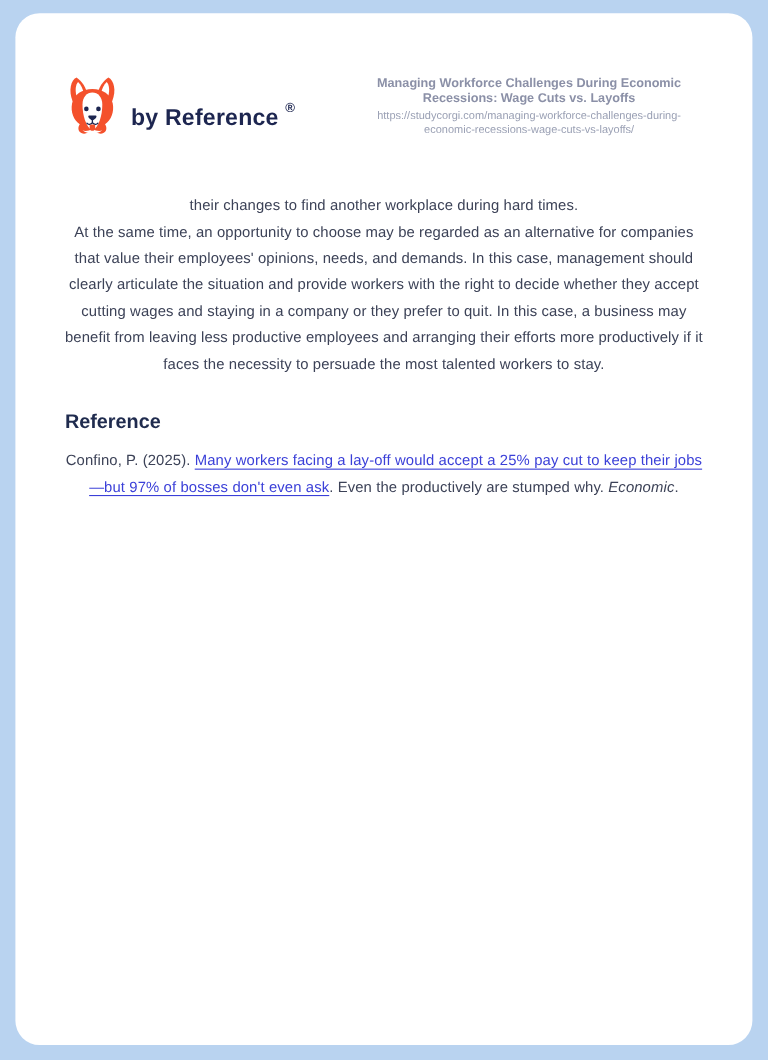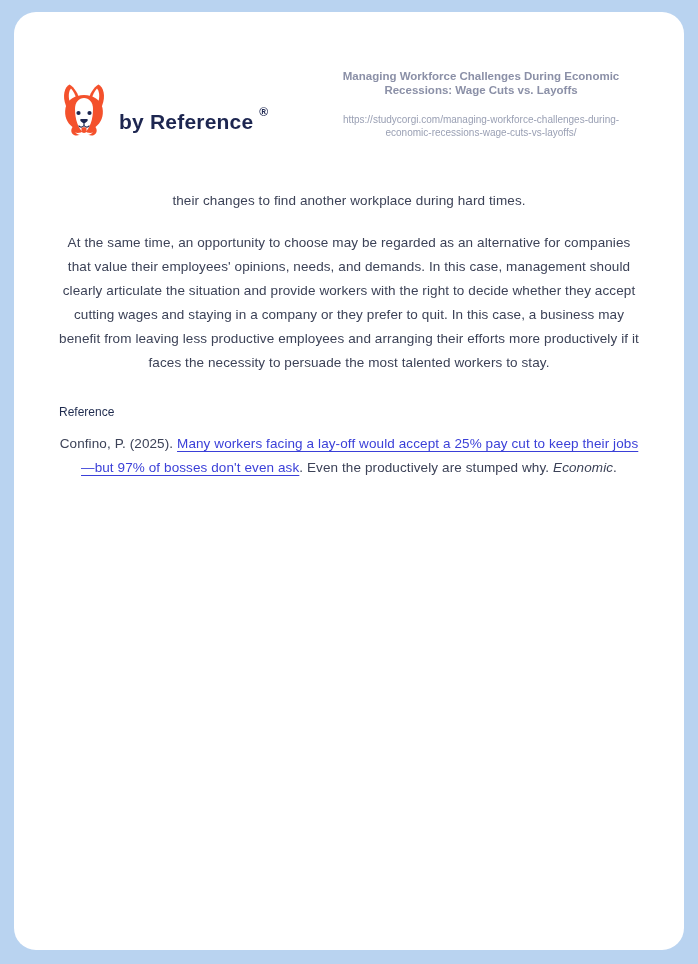--- a/index.html
+++ b/index.html
@@ -60,40 +60,40 @@
     width:316px;
     text-align:center;
   }
   .doc-title{
     font-size:11.5px;
     font-weight:bold;
     color:var(--title-gray);
     line-height:14px;
   }
   .doc-url{
-    margin-top:16px;
+    margin-top:2px;
     font-size:10px;
     color:var(--url-gray);
     line-height:13px;
     overflow-wrap:anywhere;
   }
   main{margin-top:50px;}
   main p{
     font-size:13.5px;
     line-height:24px;
     color:var(--body-text);
     letter-spacing:0.1px;
     text-align:center;
   }
-  p.para + p.para{margin-top:18px;}
+  p.para + p.para{margin-top:0;}
   h2{
     margin-top:30px;
     margin-bottom:13px;
-    font-size:12px;
-    font-weight:normal;
+    font-size:18px;
+    font-weight:bold;
     color:var(--heading-navy);
   }
   .ref-link{
     color:var(--link-blue);
     text-decoration:underline;
     text-underline-offset:3px;
   }
   em{font-style:italic;}
 </style>
 </head>

